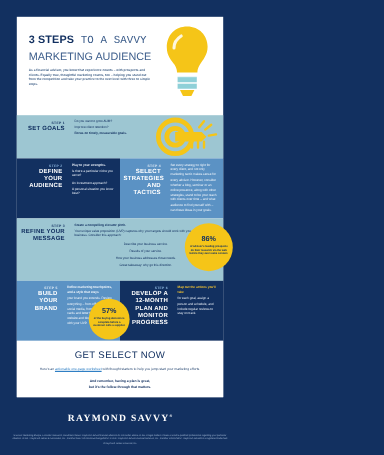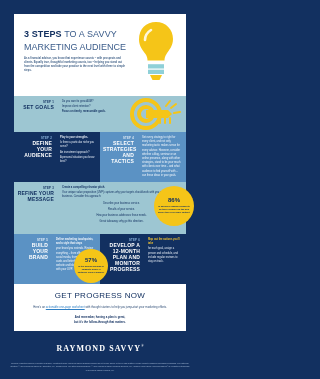--- a/index.html
+++ b/index.html
@@ -14,21 +14,21 @@
   
   .card{
     position:absolute;left:14px;top:14px;width:172px;height:317px;
     background:#ffffff;
   }
 
   
   .header{position:relative;height:80px;padding:9px 10px 0 10px;box-sizing:border-box;}
   .title{color:#123060;line-height:1.12;margin:0;}
   .title .t1{font-size:9px;font-weight:bold;letter-spacing:.1px;}
-  .title .t1 .light{font-weight:normal;color:#3b5c8a;}
+  .title .t1 .light{font-weight:normal;color:#3b5c8a;font-family:Liberation Mono, monospace;}
   .title .t2{font-size:9px;font-weight:normal;color:#3b5c8a;display:block;margin-top:1px;}
   .subhead{
     margin-top:5px;width:104px;font-size:2.6px;line-height:1.55;
     color:#3f5f86;font-weight:bold;letter-spacing:.02px;
   }
   .intro{
     margin:7px 10px 0 10px;width:150px;font-size:2.9px;line-height:1.7;
     color:#2c4b74;
   }
 
@@ -222,21 +222,21 @@
       </div>
     </div>
   </div>
 
   <div class="badge badge57">
     <span class="pct">57%</span>
     <span class="cap">of the buying decision is complete before a customer calls a supplier.</span>
   </div>
 
   <div class="cta">
-    <h2>GET PROGRESS NOW</h2>
+    <h2>GET SELECT NOW</h2>
     <p><span>Here's an </span><a href="#">actionable one-page worksheet</a><span> with thought starters to help you jump-start your marketing efforts.</span></p>
     <p class="remember">
       <span>And remember, having a plan is great,</span><br>
       <span>but it's the follow-through that matters.</span>
     </p>
   </div>
 
   <div class="logo"><span>RAYMOND SAVVY</span><sup>®</sup></div>
   <div class="fine">Sources: Marketing Sherpa, Forrester Research, Investment News. Raymond James financial advisors do not render advice on tax or legal matters. Please consult a qualified professional regarding your particular situation. © 2017 Raymond James &amp; Associates, Inc., member New York Stock Exchange/SIPC. © 2017 Raymond James Financial Services, Inc., member FINRA/SIPC. Raymond James® is a registered trademark of Raymond James Financial, Inc.</div>
 

